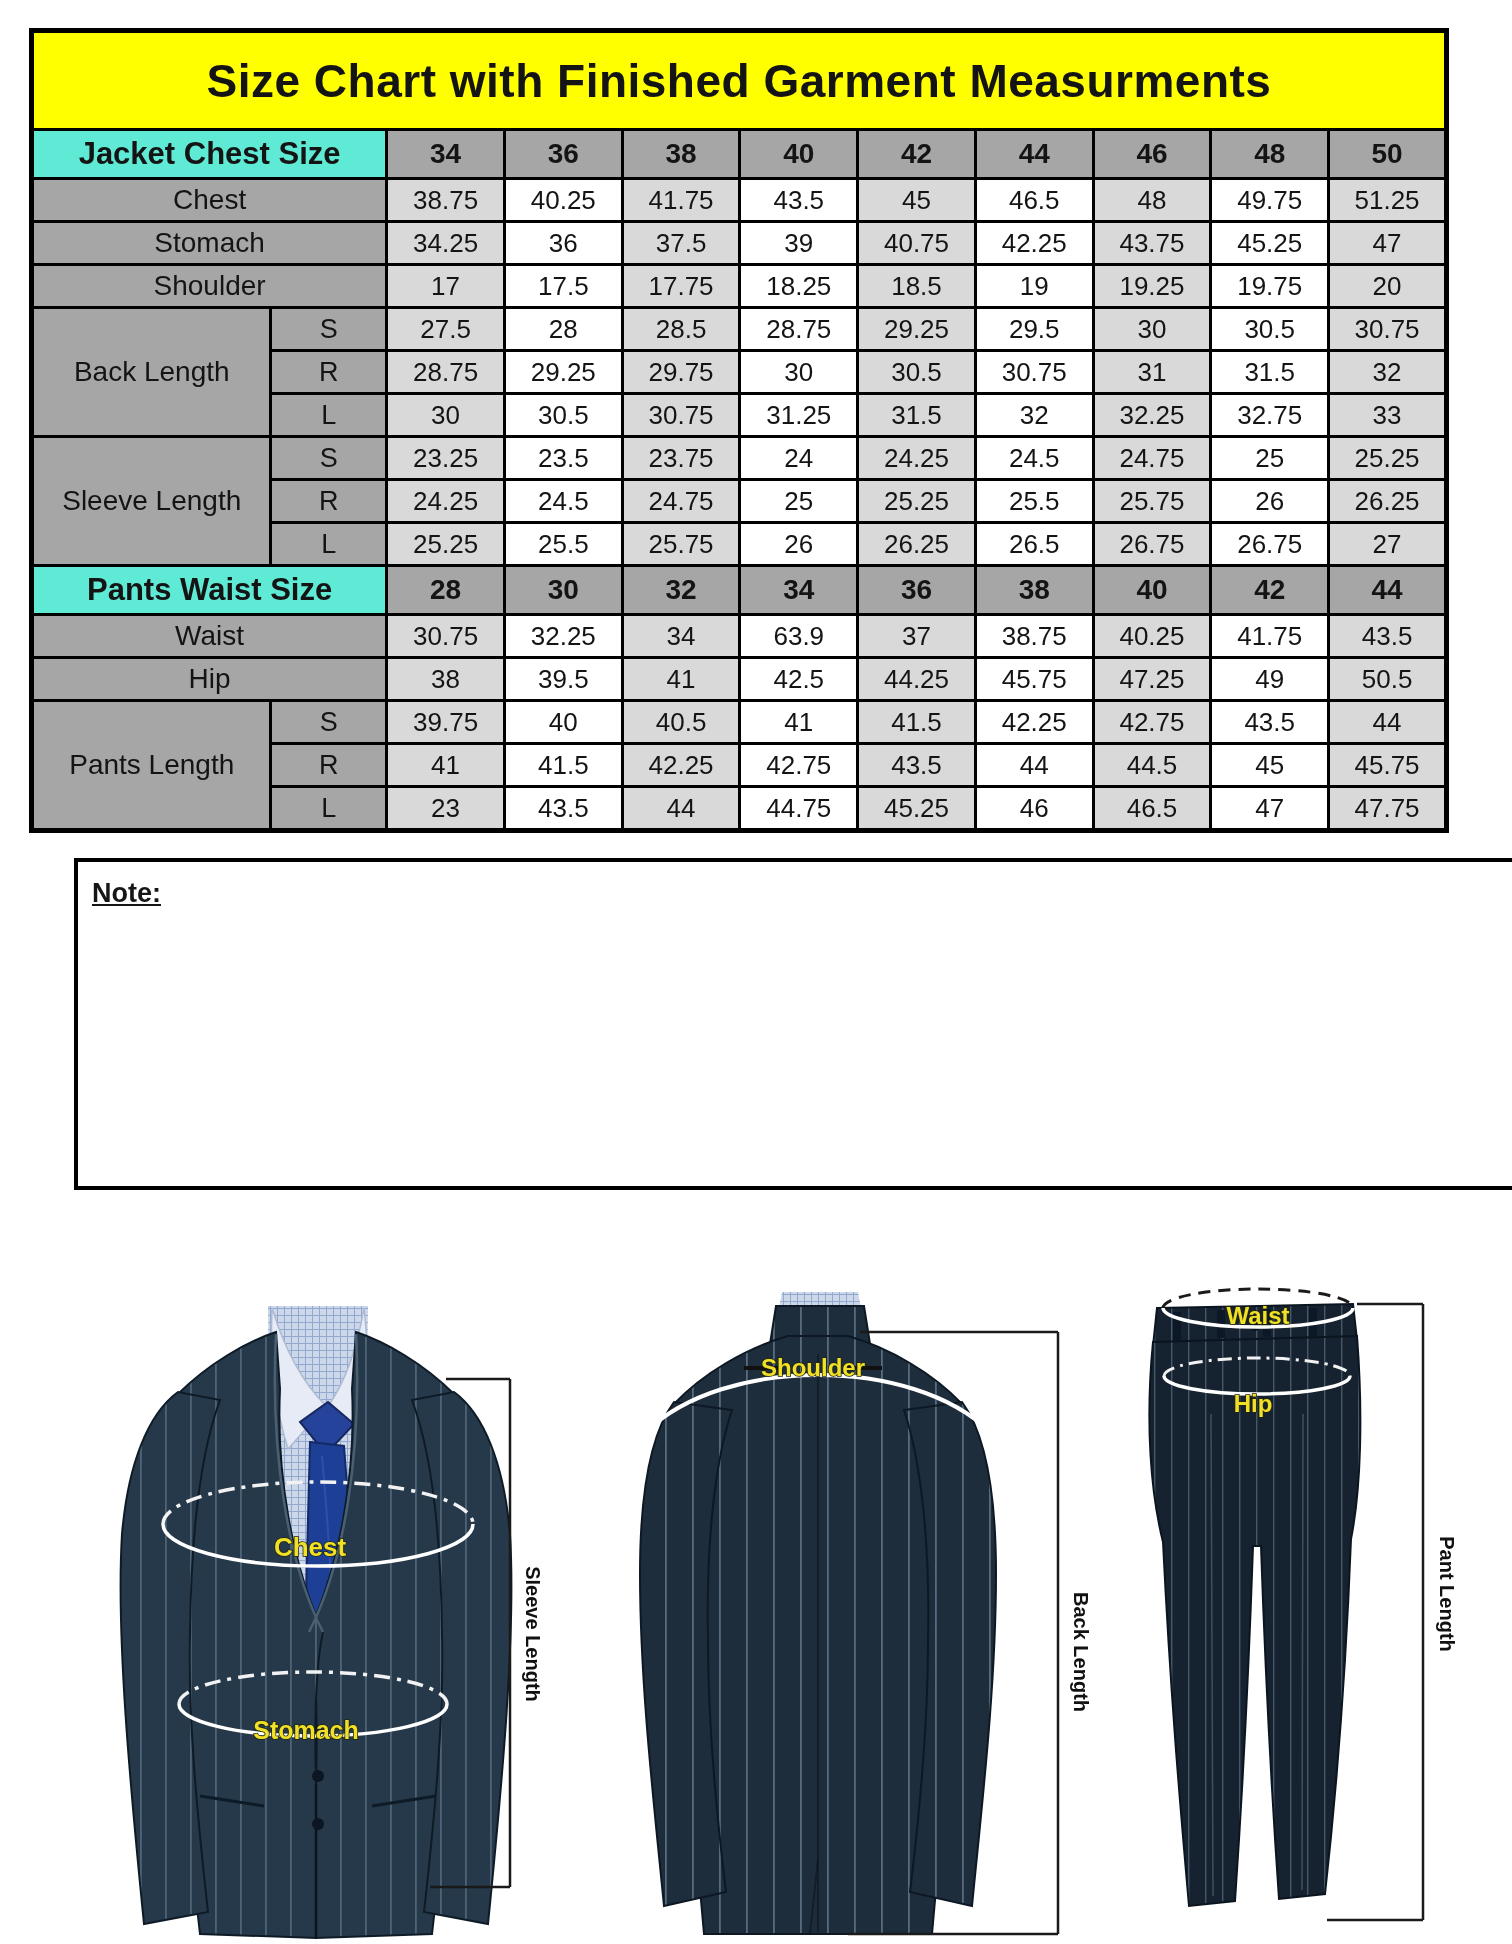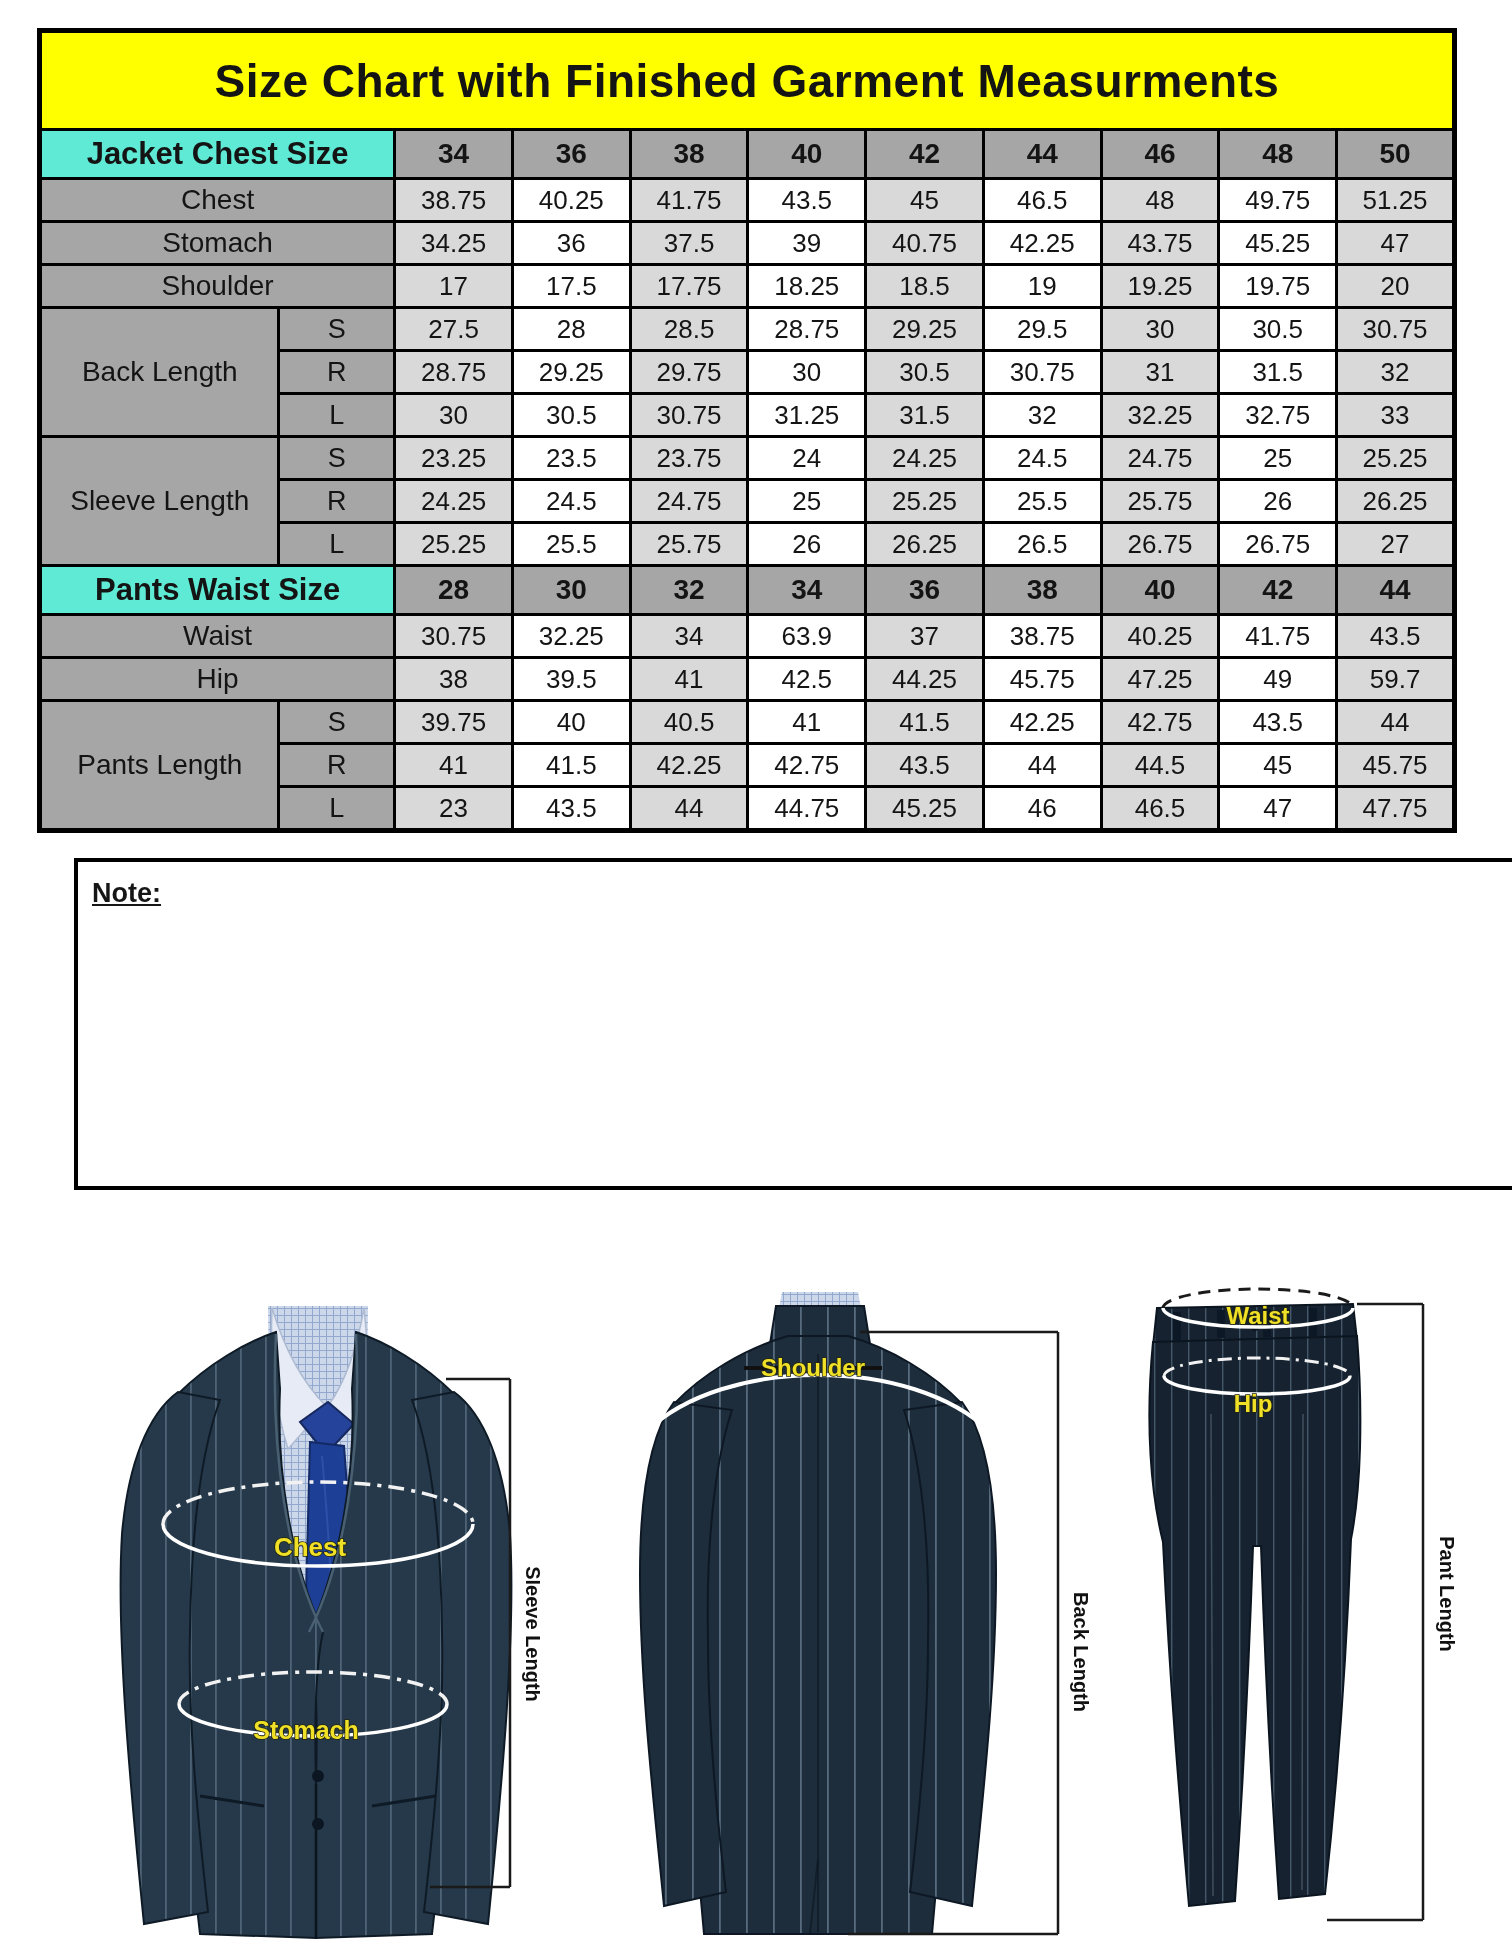--- a/index.html
+++ b/index.html
@@ -1,20 +1,20 @@
 <!DOCTYPE html>
 <html><head>
 <meta charset="utf-8">
 <style>
   html,body{margin:0;padding:0;background:#ffffff;}
   .page{position:relative;width:1512px;height:1944px;background:#ffffff;
         font-family:"Liberation Sans", sans-serif;color:#141414;overflow:hidden;}
 
   
-  #size-table{position:absolute;left:37px;top:28px;width:1420px;
+  #size-table{position:absolute;left:29px;top:28px;width:1420px;
               border-collapse:collapse;table-layout:fixed;border:5px solid #000;}
   #size-table td{border:3px solid #000;text-align:center;vertical-align:middle;
                  color:#141414;white-space:nowrap;overflow:hidden;padding:0;}
   .title-cell{background:#FFFF00;font-size:46px;font-weight:bold;height:95px;letter-spacing:.5px;}
   .section-label-cell{background:#5eead4;font-size:31px;font-weight:bold;height:46px;}
   .size-header-cell{background:#A6A6A6;font-size:28px;font-weight:bold;}
   .row-label-cell{background:#A6A6A6;font-size:28px;}
   .fit-cell{background:#A6A6A6;font-size:27px;}
   .value-cell{font-size:26px;height:40px;background:#ffffff;}
   .value-cell.shaded{background:#D9D9D9;}
@@ -207,21 +207,21 @@
         <tr>
           <td class="row-label-cell" colspan="2">Hip</td>
           <td class="value-cell shaded">38</td>
           <td class="value-cell">39.5</td>
           <td class="value-cell shaded">41</td>
           <td class="value-cell">42.5</td>
           <td class="value-cell shaded">44.25</td>
           <td class="value-cell">45.75</td>
           <td class="value-cell shaded">47.25</td>
           <td class="value-cell">49</td>
-          <td class="value-cell shaded">59.7</td>
+          <td class="value-cell shaded">50.5</td>
         </tr>
         <tr>
           <td class="row-label-cell" rowspan="3">Pants Length</td>
           <td class="fit-cell">S</td>
           <td class="value-cell shaded">39.75</td>
           <td class="value-cell">40</td>
           <td class="value-cell shaded">40.5</td>
           <td class="value-cell">41</td>
           <td class="value-cell shaded">41.5</td>
           <td class="value-cell">42.25</td>

